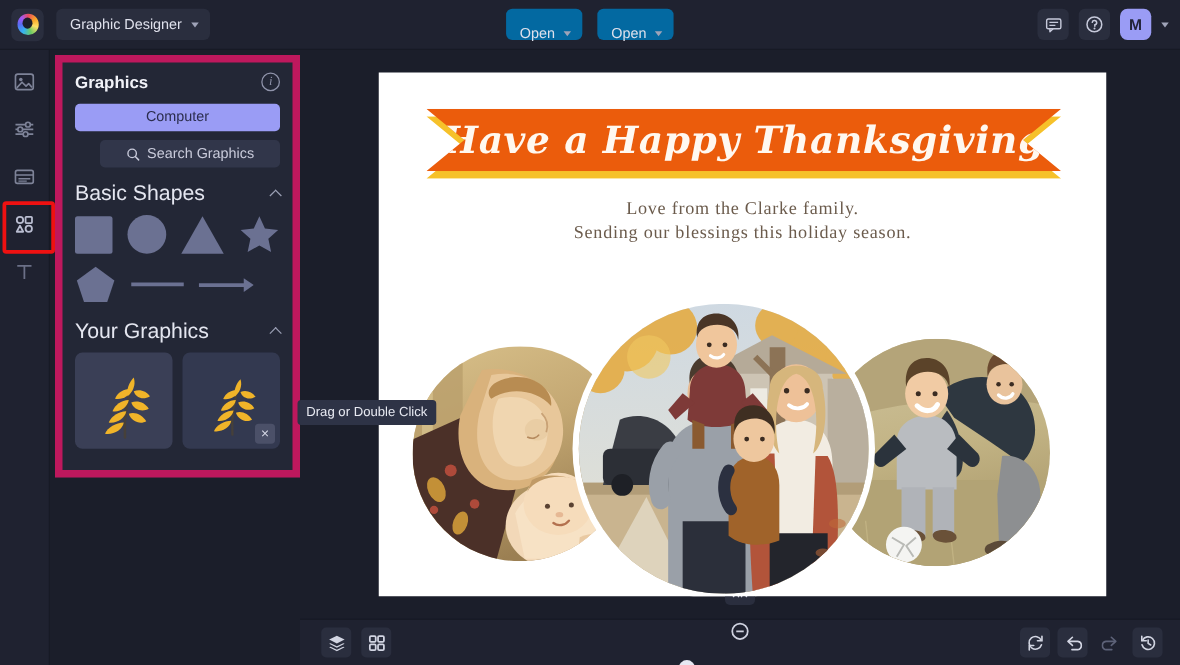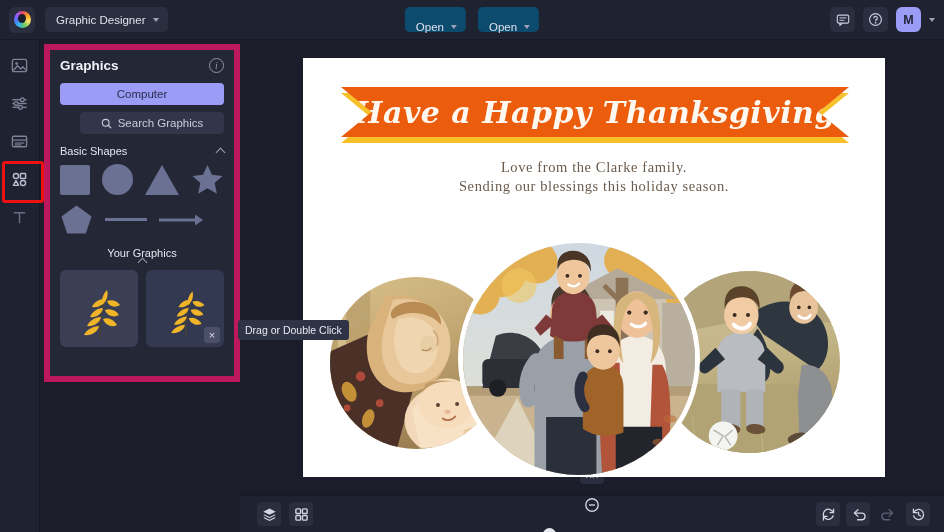--- a/index.html
+++ b/index.html
@@ -44,21 +44,21 @@
     width: 0; height: 0;
     border-left: 3.5px solid transparent; border-right: 3.5px solid transparent;
     border-top: 4px solid #9fa3b8;
   }
   .center-group {
     position: absolute; left: 50%; transform: translateX(-50%);
     display: flex; gap: 12px;
   }
   .mbtn {
     height: 25px; padding: 14px 9px 0 11px;
-    background: #0c4a6e; border-radius: 5px;
+    background: #0369a1; border-radius: 5px;
     display: flex; align-items: center; gap: 7px;
     font-size: 11.5px; color: #dfe1ec; cursor: pointer;
   }
   .right-group {
     position: absolute; right: 9px; display: flex; align-items: center; gap: 8px;
   }
   .icon-sq {
     width: 25px; height: 25px; border-radius: 5px; background: #2a2e3e;
     display: flex; align-items: center; justify-content: center; cursor: pointer;
   }
@@ -111,21 +111,21 @@
     display: flex; align-items: center; justify-content: center;
     font-size: 11.5px; color: #2b2d4d; cursor: pointer; margin-bottom: 7px;
   }
   .btn-search {
     height: 22px; background: #31364a; border-radius: 4px;
     display: flex; align-items: center; justify-content: center; gap: 6px;
     font-size: 11.5px; color: #c9cbdb; cursor: pointer; margin-bottom: 11px; margin-left: 20px;
   }
   .sect-head {
     display: flex; align-items: center; justify-content: space-between;
-    font-size: 11px; color: #e4e6f0; margin-bottom: 7px; cursor: pointer;
+    font-size: 17px; color: #e4e6f0; margin-bottom: 7px; cursor: pointer;
   }
   .chev-up {
     width: 7px; height: 7px;
     border-left: 1.4px solid #9ba0b5; border-top: 1.4px solid #9ba0b5;
     transform: rotate(45deg); margin-bottom: -3px;
   }
   .shape-row { display: flex; gap: 12px; align-items: center; margin-bottom: 9px; }
   .sh { cursor: pointer; }
   .sh-sq { width: 30px; height: 30px; background: #6b7192; border-radius: 2px; }
   .sh-ci { width: 31px; height: 31px; background: #6b7192; border-radius: 50%; }
@@ -359,21 +359,21 @@
     <svg class="sh" width="33" height="31" viewBox="0 0 34 32">
       <path d="M17 1.5 L32.5 12.8 L26.6 30.5 L7.4 30.5 L1.5 12.8 Z" fill="#6b7192"></path>
     </svg>
     <div class="sh sh-line"></div>
     <svg class="sh" width="44" height="14" viewBox="0 0 44 14">
       <line x1="0" y1="7" x2="37" y2="7" stroke="#6b7192" stroke-width="3"></line>
       <path d="M36 1.5 L44 7 L36 12.5 Z" fill="#6b7192"></path>
     </svg>
   </div>
 
-  <div class="sect-head" style="margin-top:12px;flex-direction:column;">
+  <div class="sect-head" style="margin-top:12px;">
     <span>Your Graphics</span>
     <span class="chev-up"></span>
   </div>
 
   <div class="graphics-row">
     <div class="g-card">
       <svg width="52" height="62" viewBox="0 0 52 62">
         <path d="M27 60 C26 46 28 30 34 14" stroke="#46403a" stroke-width="2" fill="none" stroke-linecap="round"></path>
         <g fill="#f0b429">
           <path d="M34 12 C30 16 28 22 29 27 C33 24 36 18 34 12 Z"></path>

